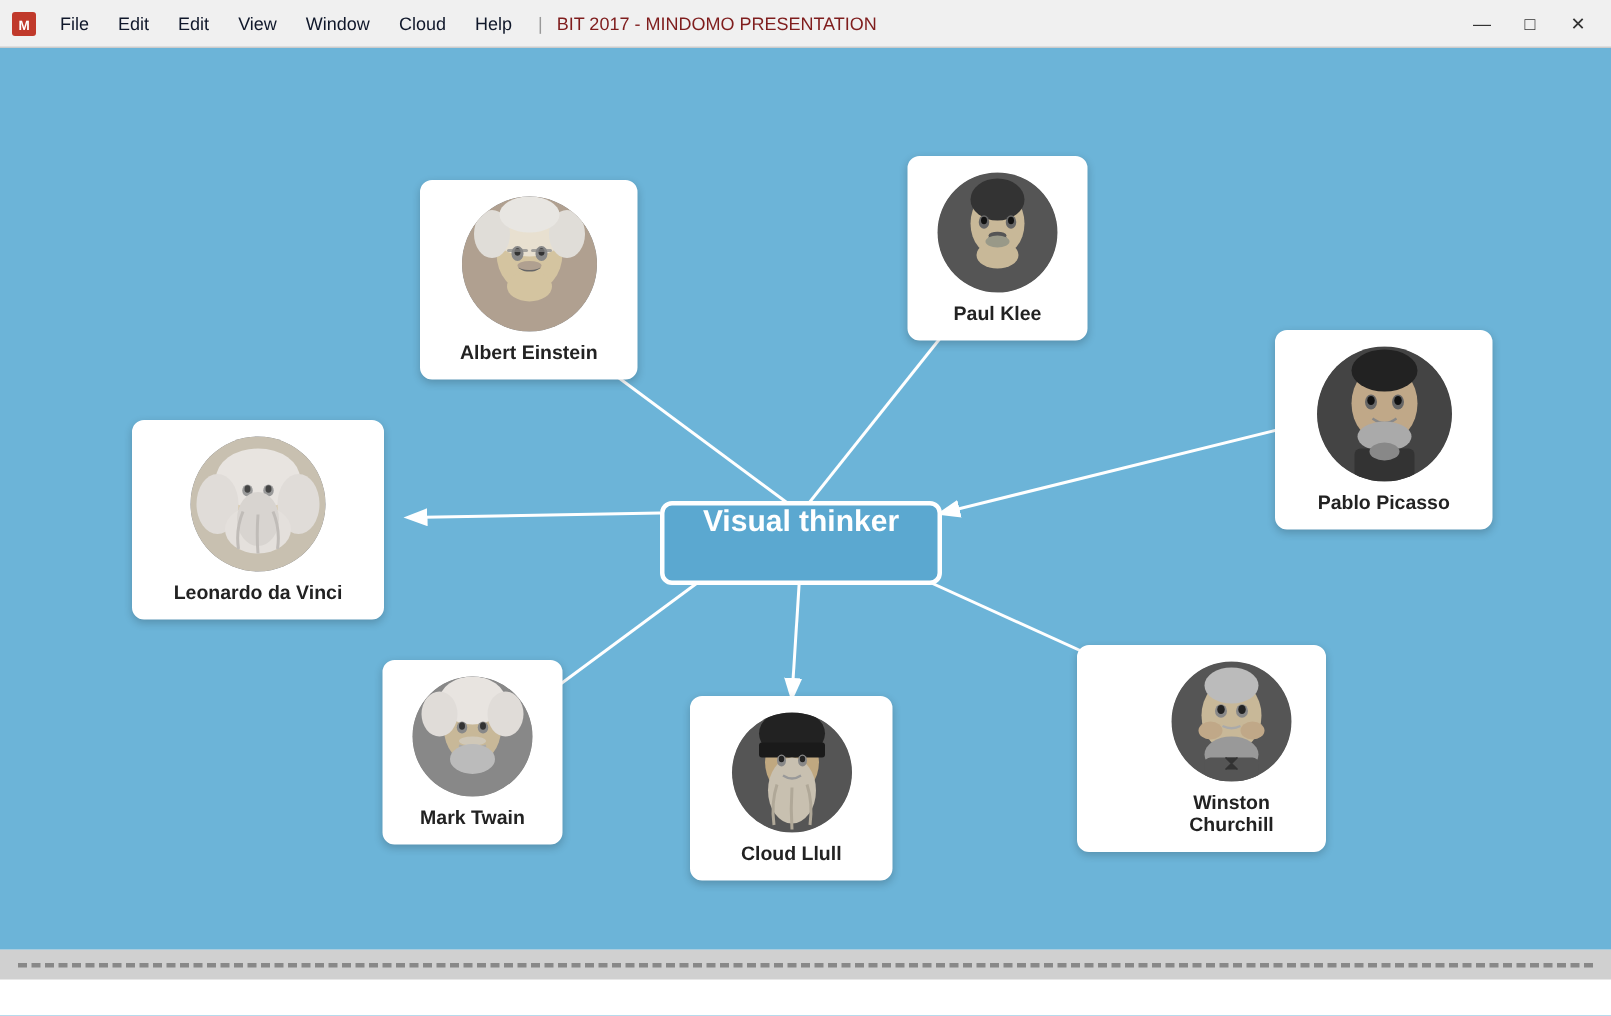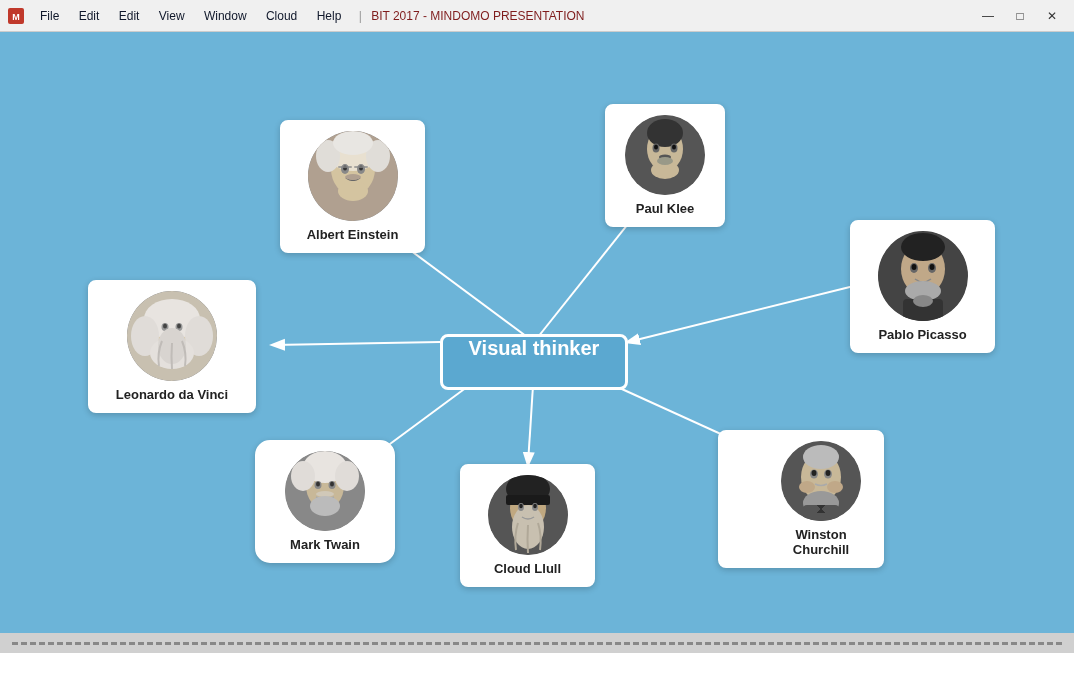--- a/index.html
+++ b/index.html
@@ -138,21 +138,21 @@
       color: #222;
       text-align: center;
       margin-top: 6px;
     }
 
     
     .node-einstein { left: 280px; top: 88px; width: 145px; }
     .node-paulklee { left: 605px; top: 72px; width: 120px; }
     .node-picasso  { left: 850px; top: 188px; width: 145px; }
     .node-leonardo { left: 88px; top: 248px; width: 168px; }
-    .node-marktwain { left: 255px; top: 408px; width: 140px; border-radius: 15px; }
+    .node-marktwain { left: 255px; top: 408px; width: 120px; }
     .node-ramon    { left: 460px; top: 432px; width: 135px; }
     .node-winston  { left: 718px; top: 398px; width: 166px; padding-left: 48px; }
 
     
     .avatar-lg { width: 90px; height: 90px; }
     .avatar-md { width: 80px; height: 80px; }
     
     .bottom-scroll {
       height: 20px;
       background: #d0d0d0;

